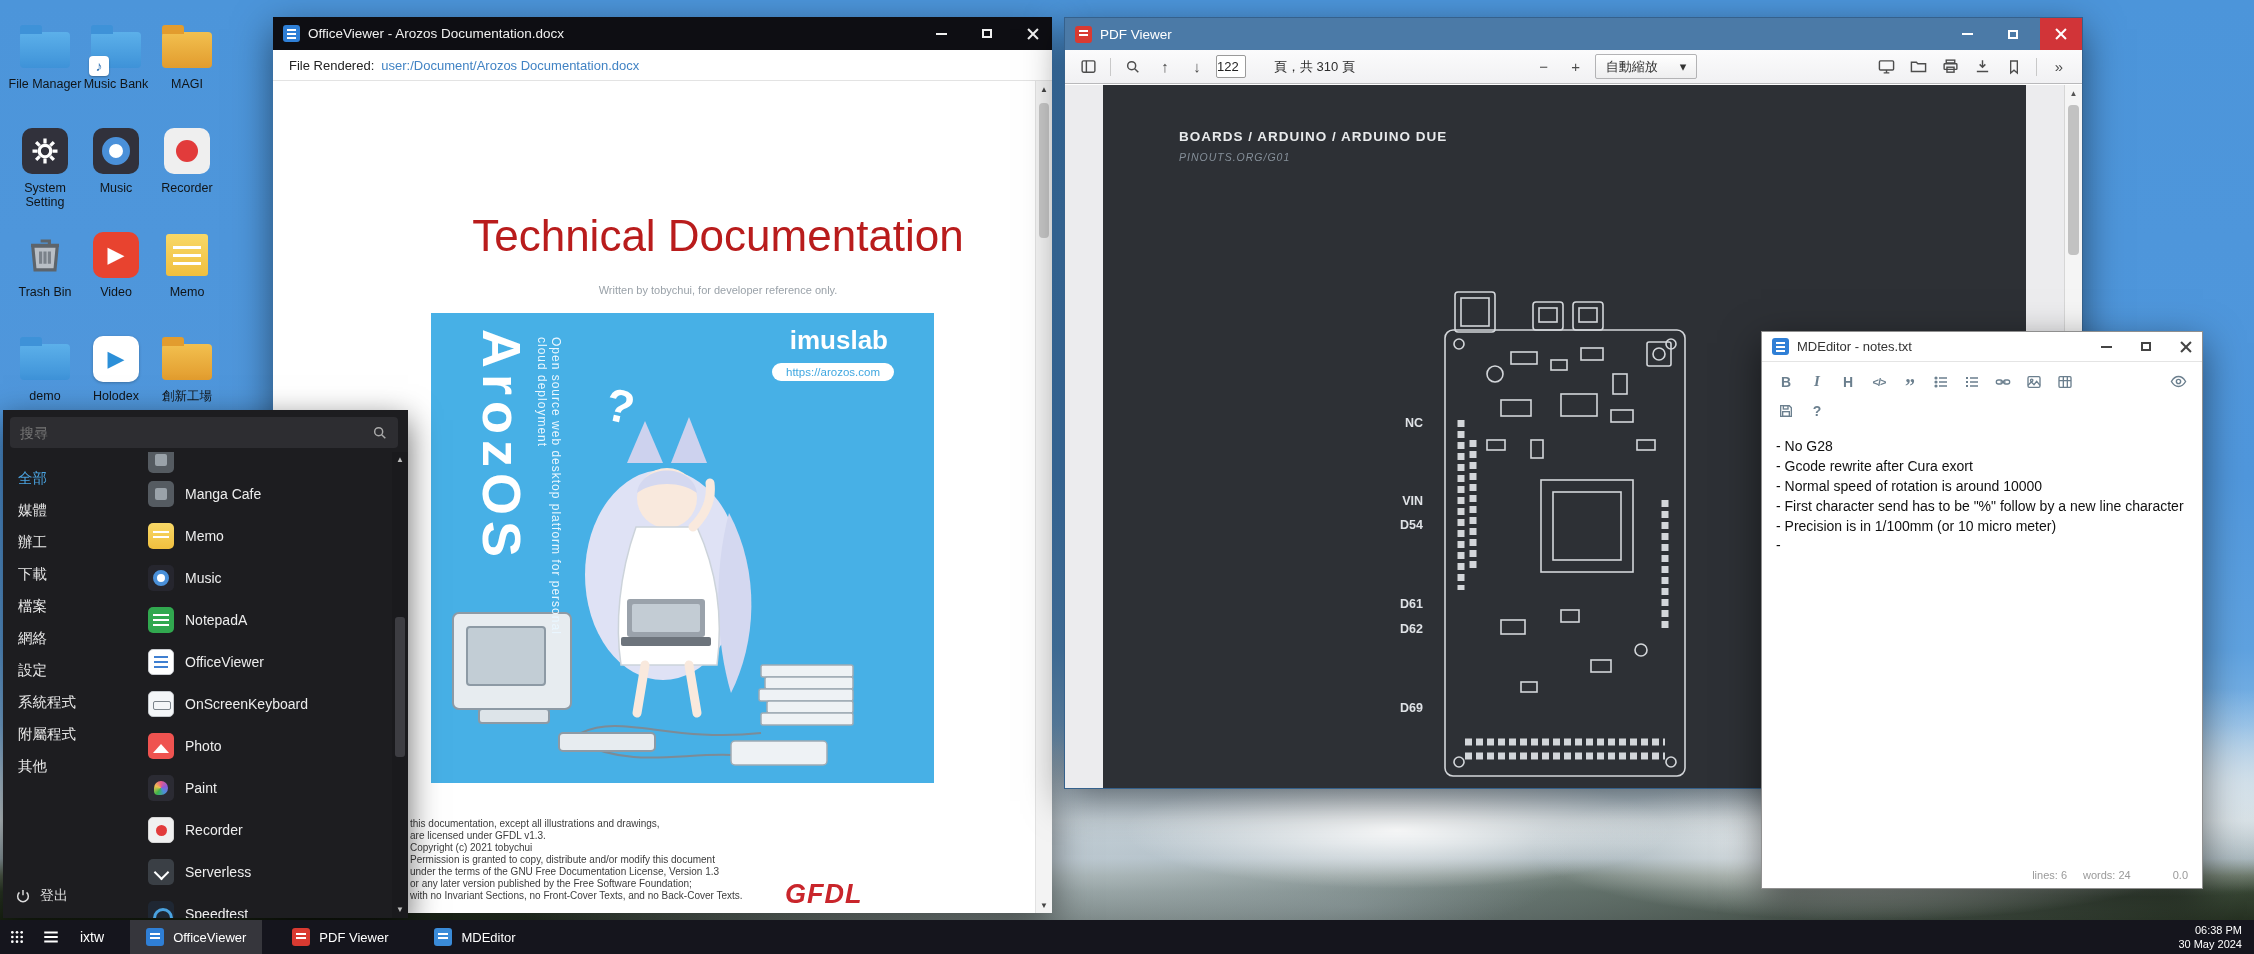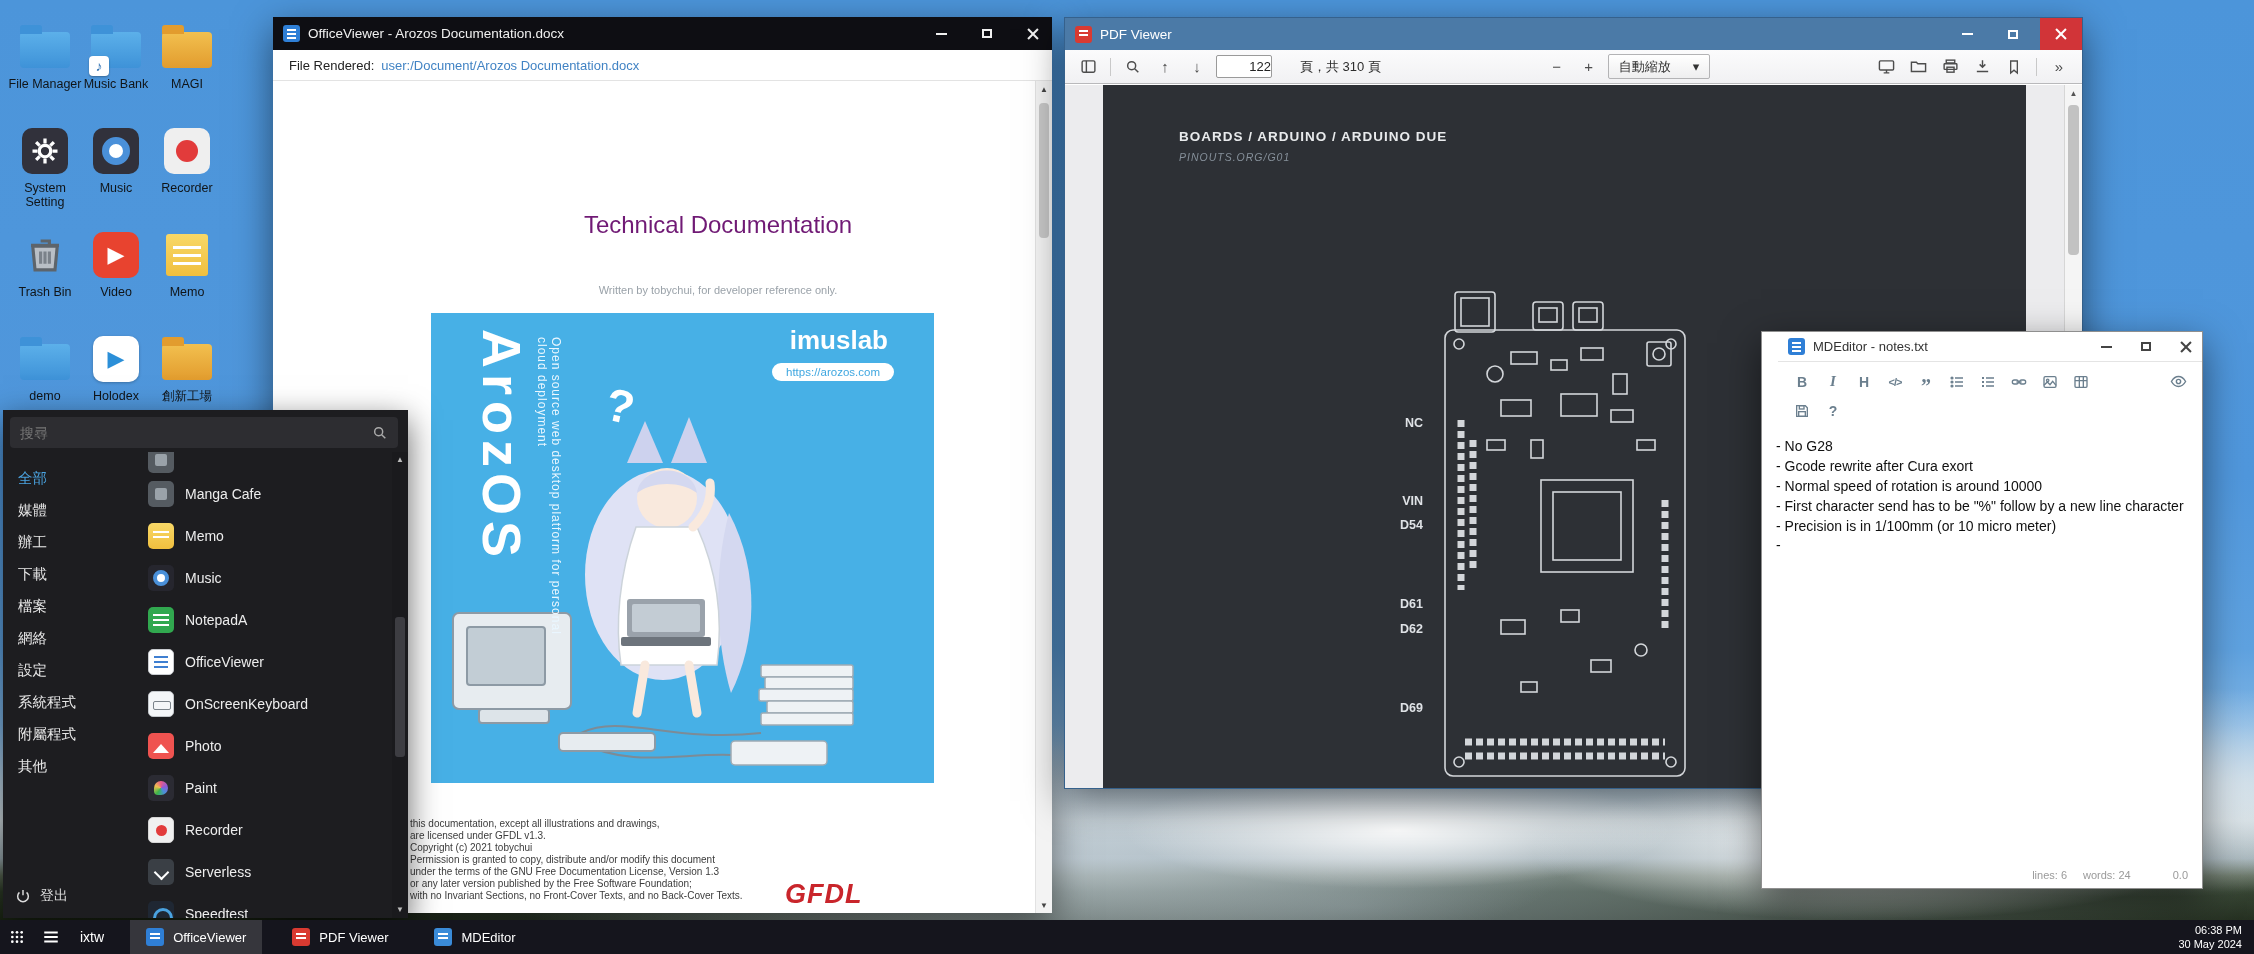--- a/index.html
+++ b/index.html
@@ -50,21 +50,21 @@
   
   #win-office{left:273px;top:17px;width:779px;height:896px;z-index:2;}
   .ov-title{height:33px;background:#0e0e13;color:#f0f0f0;font-size:13.5px;}
   .ov-info{height:31px;display:flex;align-items:center;gap:7px;padding-left:16px;font-size:13px;border-bottom:1px solid #e3e3e3;background:#fff;color:#222;}
   .ov-info .link{color:#4183c4;cursor:pointer;}
   .ov-body{position:absolute;top:64px;bottom:0;left:0;right:0;background:#fff;overflow:hidden;}
   .ov-scroll{position:absolute;right:0;top:0;bottom:0;width:17px;background:#f3f3f3;border-left:1px solid #e2e2e2;z-index:5;}
   .ov-scroll .arr{height:16px;display:flex;align-items:center;justify-content:center;font-size:8px;color:#444;cursor:pointer;}
   .ov-scroll .arr.bottom{position:absolute;bottom:0;left:0;right:0;}
   .ov-thumb{position:absolute;left:3px;right:3px;top:22px;height:135px;background:#c7c7c7;border-radius:4px;cursor:pointer;}
-  .doc-title{position:absolute;top:130px;left:120px;width:650px;text-align:center;font-size:24px;color:#701a75;}
+  .doc-title{position:absolute;top:130px;left:120px;width:650px;text-align:center;font-size:44px;color:#b91c1c;}
   .doc-sub{position:absolute;top:176px;left:120px;width:650px;text-align:center;font-size:17px;color:#74828e;}
   .doc-by{position:absolute;top:203px;left:120px;width:650px;text-align:center;font-size:11px;color:#9aa2a9;}
   .illus{position:absolute;top:232px;left:158px;width:503px;height:470px;background:#47b0e6;overflow:hidden;}
   .illus-vt{position:absolute;left:40px;top:16px;writing-mode:vertical-rl;font-size:54px;color:#fff;font-weight:600;letter-spacing:6px;}
   .illus-vs{position:absolute;left:104px;top:24px;writing-mode:vertical-rl;font-size:12px;color:#eaf7ff;letter-spacing:1px;max-height:330px;}
   .illus-brand{position:absolute;right:46px;top:12px;font-size:26px;font-weight:700;color:#fff;}
   .illus-url{position:absolute;right:40px;top:50px;background:#fff;color:#3fa7e0;font-size:11.5px;padding:3px 14px;border-radius:10px;}
   .illus-q{position:absolute;left:175px;top:66px;font-size:46px;color:#fff;font-weight:700;transform:rotate(12deg);}
   .illus-art{position:absolute;left:0;top:0;width:503px;height:470px;}
   .doc-lic{position:absolute;top:737px;left:137px;font-size:10px;color:#3c3c3c;line-height:1.2;white-space:nowrap;}
@@ -73,35 +73,35 @@
   
   #win-pdf{left:1064px;top:17px;width:1019px;height:772px;z-index:3;border:1px solid #35618c;}
   .pdf-title{height:32px;background:#4b7aa7;color:#fff;font-size:13.5px;}
   .pdf-title .wc{color:#fff;}
   .pdf-title .wc.close{background:#d13438;width:42px;}
   .pdf-icon{width:17px;height:17px;border-radius:3px;background:#d93a31;position:relative;flex:none;}
   .pdf-icon::before{content:"";position:absolute;left:4px;top:4px;width:9px;height:2px;background:#fff;box-shadow:0 4px 0 #fff;}
   .pdf-toolbar{height:34px;background:linear-gradient(#fbfbfc,#f1f1f3);border-bottom:1px solid #b9b9bb;display:flex;align-items:center;padding:0 10px;gap:6px;color:#4d4d4d;}
   .tbtn{width:26px;height:26px;display:flex;align-items:center;justify-content:center;border-radius:3px;cursor:pointer;font-size:15px;color:#4d4d4d;}
   .tsep{width:1px;height:18px;background:#c9c9c9;margin:0 3px;}
-  .page-input{width:56px;height:23px;border:1px solid #9a9a9a;border-radius:2px;text-align:right;font-size:13px;color:#222;background:#fff;}
+  .page-input{width:30px;height:23px;border:1px solid #9a9a9a;border-radius:2px;text-align:left;font-size:13px;color:#222;background:#fff;}
   .page-label{font-size:13px;color:#2d2d2d;margin-left:22px;white-space:nowrap;}
   .zoom-select{height:25px;display:flex;align-items:center;gap:22px;padding:0 10px;border:1px solid #b3b3b5;border-radius:2px;background:linear-gradient(#fff,#eeeeef);font-size:13px;color:#333;cursor:pointer;white-space:nowrap;}
   .pdf-body{position:absolute;top:67px;bottom:0;left:0;right:0;background:#ececee;overflow:hidden;}
   .pdf-page{position:absolute;left:38px;right:56px;top:0;bottom:0;background:#2d3035;overflow:hidden;}
   .pdf-scroll{position:absolute;right:0;top:0;bottom:0;width:18px;background:#f5f5f5;border-left:1px solid #d6d6d6;}
   .pdf-scroll .arr{height:17px;display:flex;align-items:center;justify-content:center;font-size:8px;color:#555;cursor:pointer;}
   .pdf-thumb{position:absolute;left:3px;right:3px;top:20px;height:150px;background:#c2c2c2;border-radius:4px;cursor:pointer;}
   .crumb{position:absolute;left:76px;top:44px;font-size:13.5px;font-weight:700;color:#e8eaec;letter-spacing:1px;}
   .crumb-src{position:absolute;left:76px;top:66px;font-size:10.5px;font-style:italic;color:#86909a;letter-spacing:1px;}
   .pin{position:absolute;width:80px;text-align:right;font-size:12.5px;font-weight:700;color:#dfe2e6;}
   .board{position:absolute;left:338px;top:205px;}
 
   
-  #win-md{left:1761px;top:331px;width:442px;height:558px;z-index:4;border:1px solid #8f8f8f;padding-left:16px;}
+  #win-md{left:1761px;top:331px;width:442px;height:558px;z-index:4;border:1px solid #8f8f8f;}
   .md-title{height:30px;background:#fff;border-bottom:1px solid #e4e4e4;color:#333;font-size:13px;}
   .md-title .wc{color:#444;width:32px;}
   .md-icon{width:17px;height:17px;border-radius:3px;background:#2f7fd6;position:relative;flex:none;}
   .md-icon::before{content:"";position:absolute;left:4px;top:4px;width:9px;height:2px;background:#fff;box-shadow:0 4px 0 #fff,0 8px 0 #fff;}
   .md-toolbar{padding:5px 10px 3px 10px;border-bottom:1px solid #e8e8e8;}
   .md-row{display:flex;align-items:center;gap:3px;height:29px;}
   .mbtn{min-width:28px;height:25px;display:flex;align-items:center;justify-content:center;border-radius:3px;color:#6b7f8e;font-size:14px;font-weight:700;cursor:pointer;padding:0 3px;}
   .mbtn.it{font-style:italic;font-family:"Liberation Serif",serif;font-size:15px;}
   .mbtn.code{font-size:11px;letter-spacing:-1px;}
   .mbtn.quote{font-family:"Liberation Serif",serif;font-size:20px;line-height:10px;padding-top:8px;}

